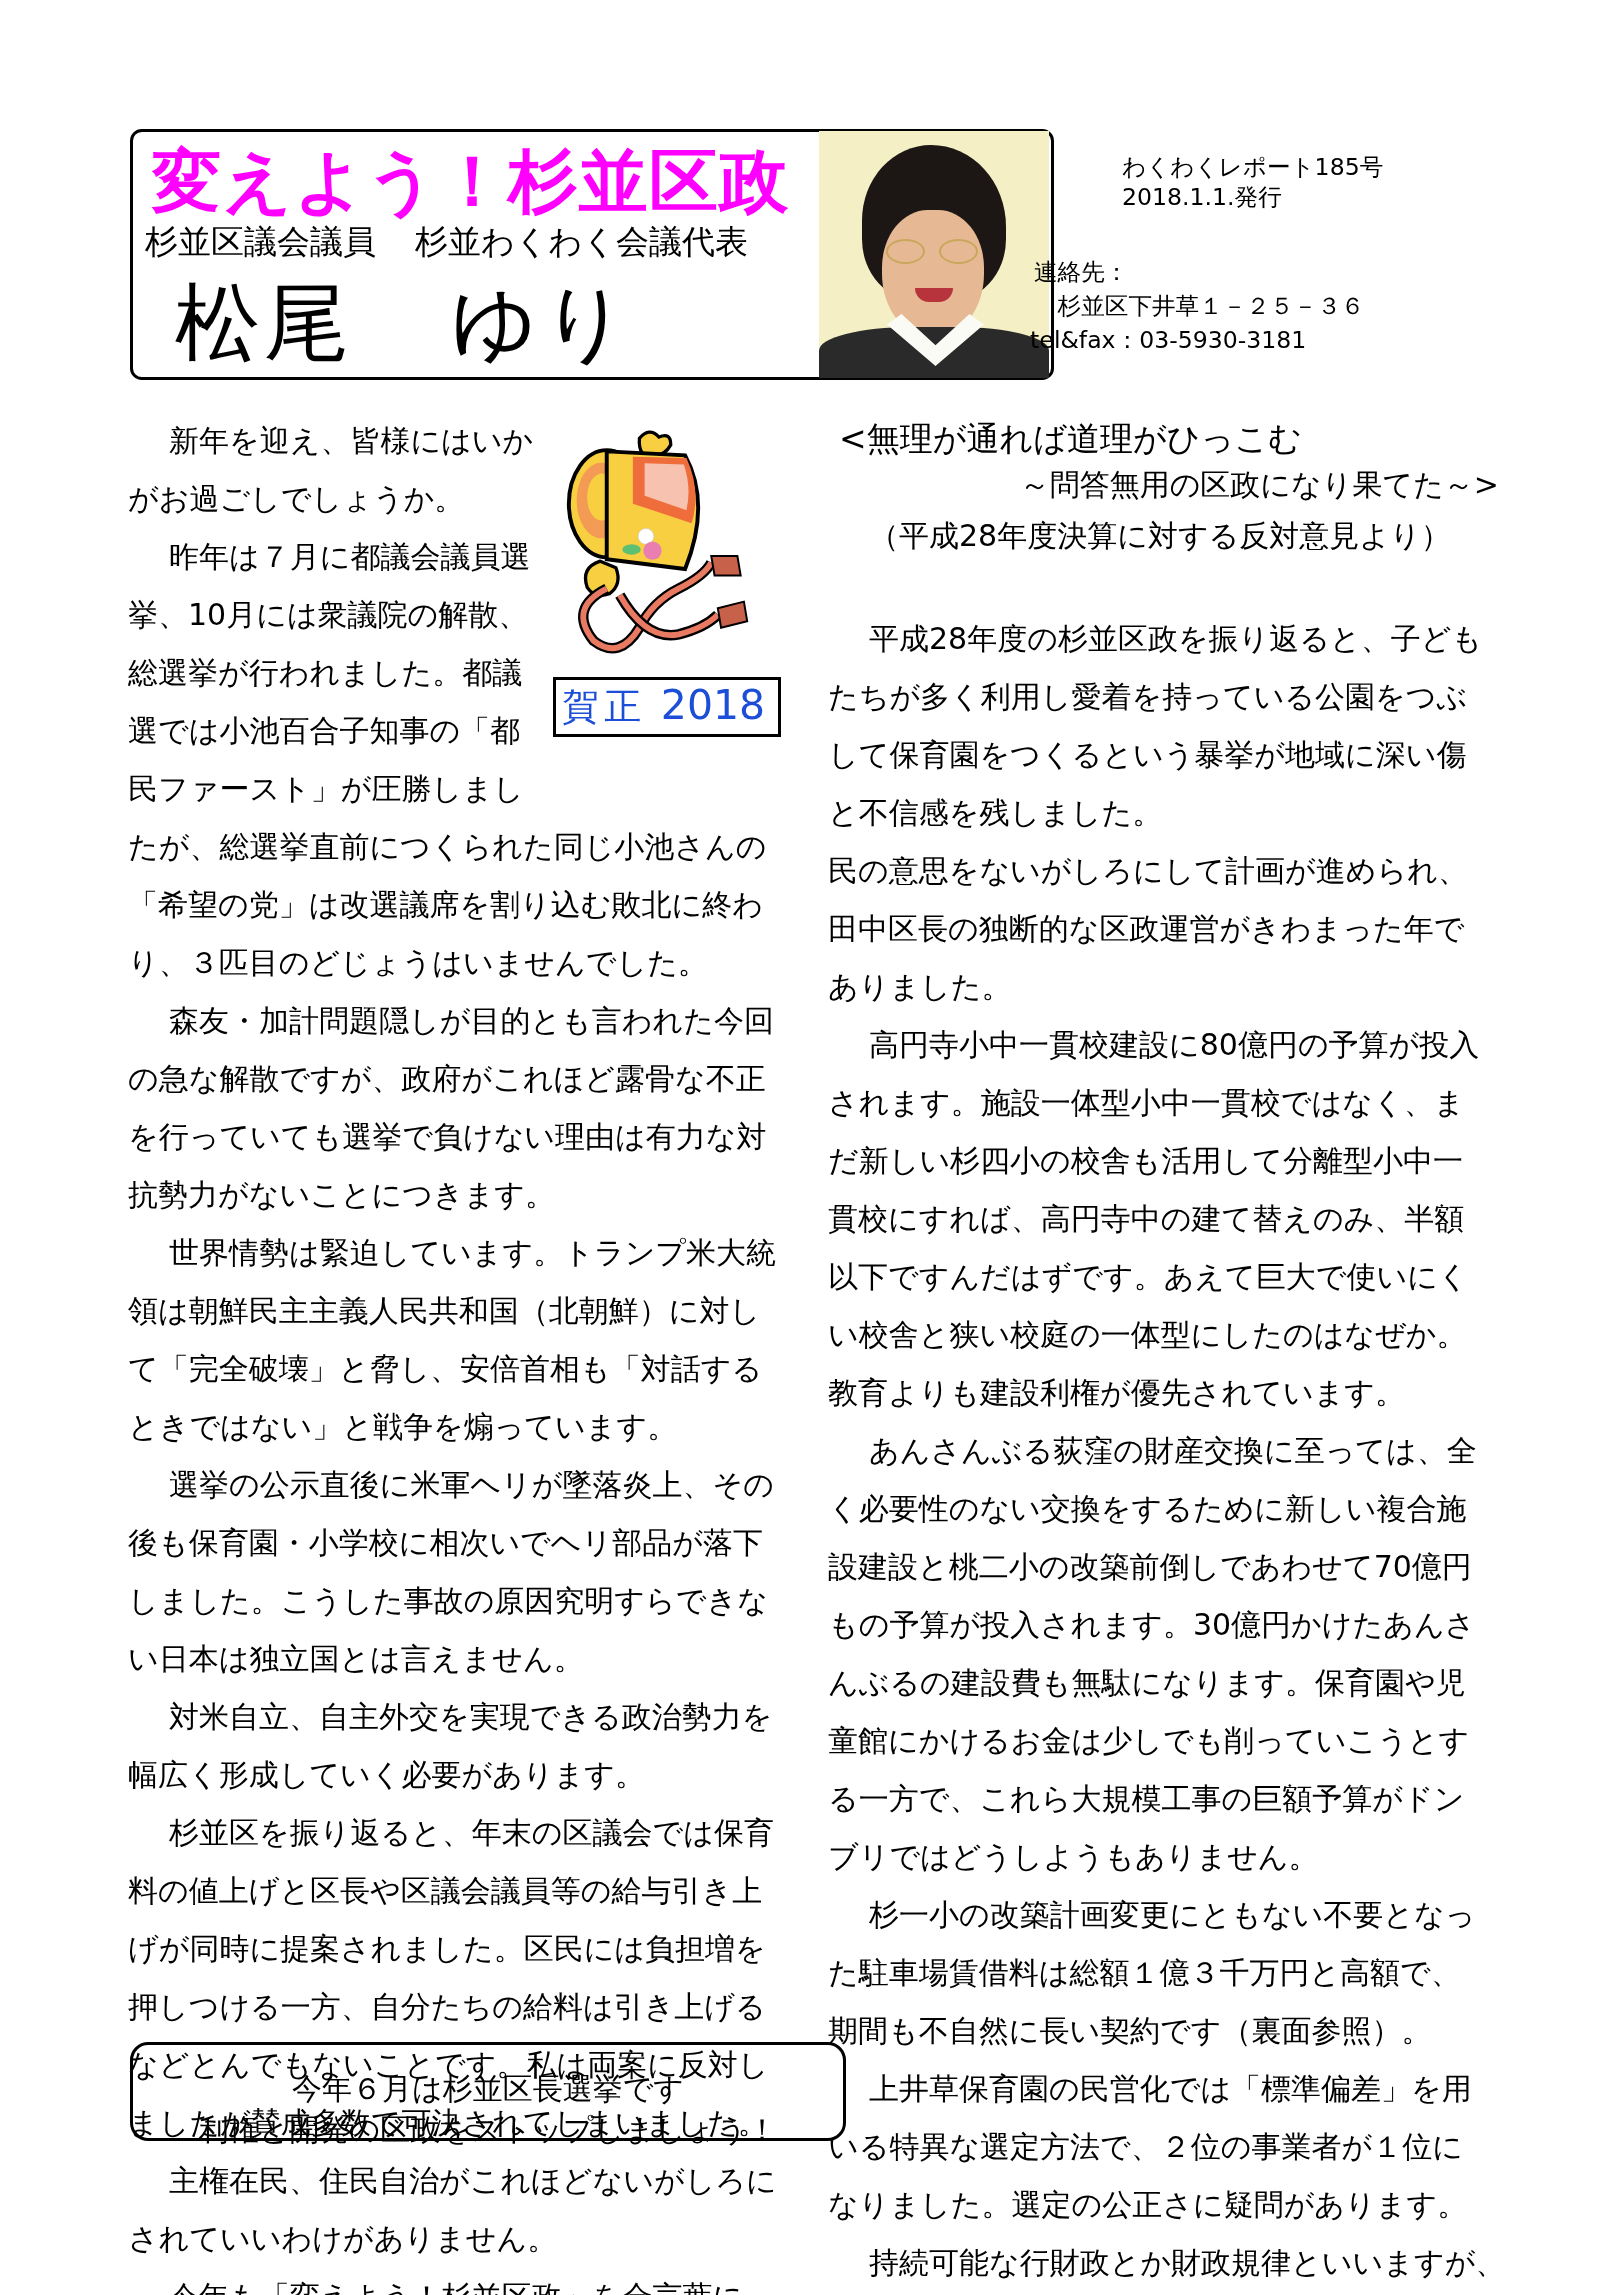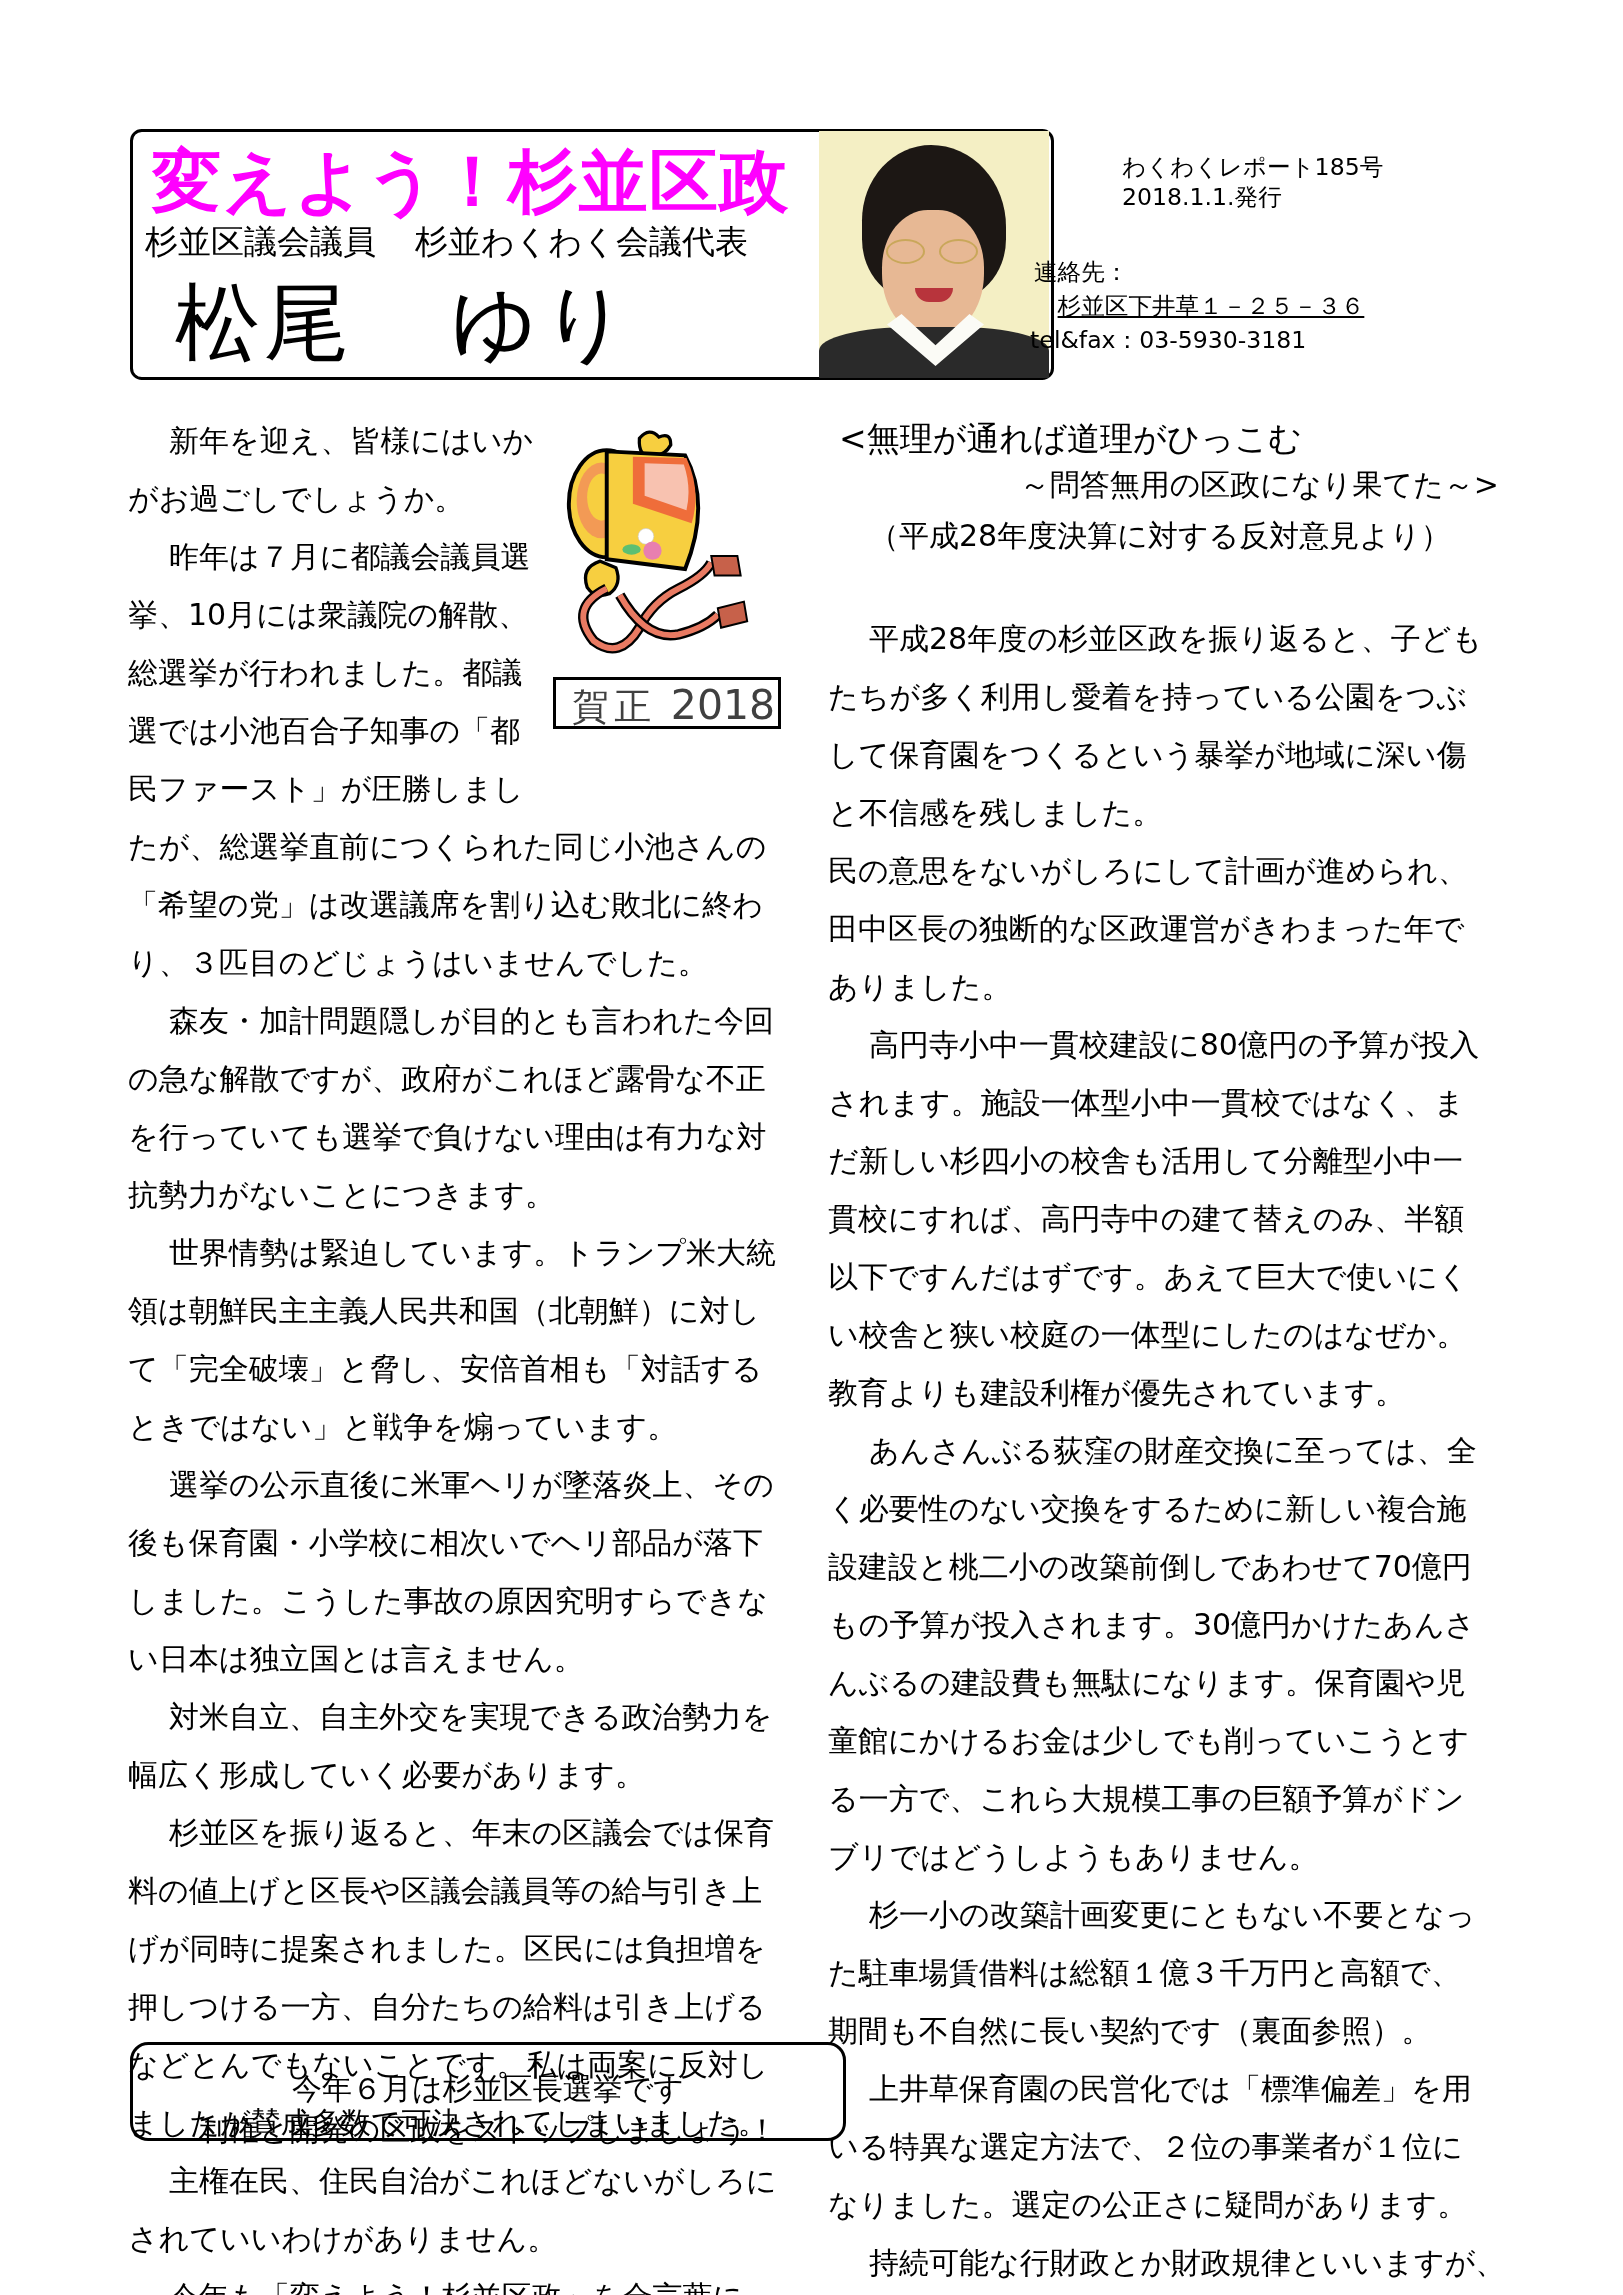--- a/index.html
+++ b/index.html
@@ -25,32 +25,32 @@
                  border:2px solid #c9a75a; border-radius:50%; }
   .photo .glasses-l { left:67px; } .photo .glasses-r { left:120px; }
   .photo .mouth { position:absolute; left:96px; top:157px; width:38px; height:14.4px; background:#b8343c; border-radius:0 0 19.6px 19.6px; }
   .photo .jacket { position:absolute; left:0; top:196px; width:230px; height:59px; background:#2a2a2a;
                    border-radius:40% 40% 0 0; }
   .photo .collar { position:absolute; left:68px; top:183px; width:97px; height:52px; background:#fbfbf6;
                    clip-path:polygon(0 20%,50% 100%,100% 20%,85% 0,50% 60%,15% 0); }
 
   .issue-info { position:absolute; left:1090px; top:152px; font-size:23.6px; line-height:30px; white-space:nowrap;margin-left:32px; }
   .contact { position:absolute; left:1034px; top:255px; font-size:23.6px; line-height:34px; white-space:nowrap; }
-  .contact .addr { padding-left:23.6px;text-decoration:underline; }
+  .contact .addr { padding-left:23.6px; }
   .contact .tel { margin-left:-3.9px; }
 
   .col { position:absolute; font-size:30px; line-height:58px; }
   .col p { margin:0; white-space:nowrap; }
   .left-col { left:128px; top:412px; width:654px; }
   .right-col { left:828px; top:412px; width:674px; }
   .indent { padding-left:41px; }
 
   .mallet { position:absolute; left:561px; top:425px; width:196px; height:239px; }
-  .nenga { position:absolute; left:553px; top:677px; width:228px; height:52px; border:3.3px solid #000;
-           box-sizing:border-box; color:#404040; font-size:41px; line-height:50px; white-space:nowrap; padding-left:16px; }
+  .nenga { position:absolute; left:553px; top:677px; width:228px; height:60px; border:3.3px solid #000;
+           box-sizing:border-box; color:#1d4ed8; font-size:41px; line-height:50px; white-space:nowrap; padding-left:6px; }
   .nenga .kanji { font-family:"DejaVu Serif",serif; font-size:37px; letter-spacing:5.2px; margin-right:14.4px; }
 
   .r-title { position:absolute; left:839px; top:419px; font-size:33px; line-height:39px; white-space:nowrap; }
   .r-sub1 { position:absolute; right:124px; top:466px; font-size:30px; line-height:37px; white-space:nowrap; }
   .r-sub2 { position:absolute; left:869px; top:517px; font-size:30px; line-height:37px; white-space:nowrap; }
   .right-body { top:610px; }
 
   .cta-box { position:absolute; left:130px; top:2042px; width:716px; height:99px; border:3.3px solid #000;
              border-radius:18.3px; box-sizing:border-box; text-align:center; font-size:30px; line-height:41px; padding-top:23px; }
   .cta-box div { white-space:nowrap; }

